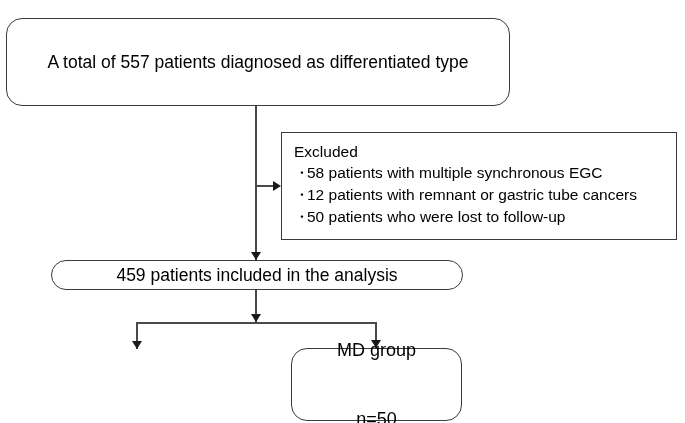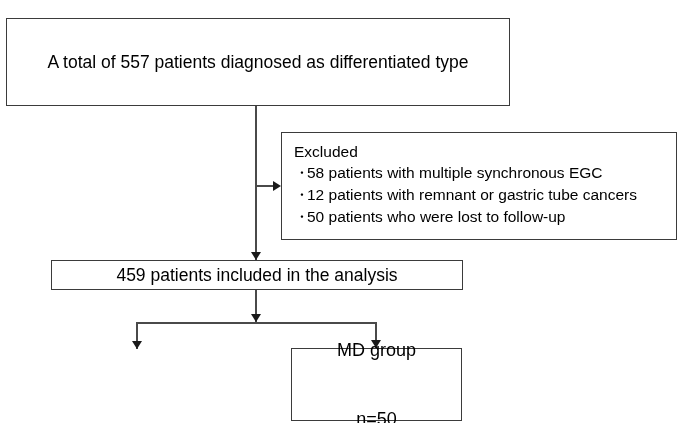--- a/index.html
+++ b/index.html
@@ -21,20 +21,21 @@
     box-sizing: border-box;
     border: 1px solid #3b3b3b;
     background: #ffffff;
     display: flex;
     flex-direction: column;
     justify-content: center;
   }
   .box-center {
     align-items: center;
     text-align: center;
+    border-radius: 16px;
   }
   .box-left {
     align-items: flex-start;
     text-align: left;
   }
 
   
   #box-cohort {
     left: 6px;  top: 18px;  width: 504px;  height: 88px;
   }

